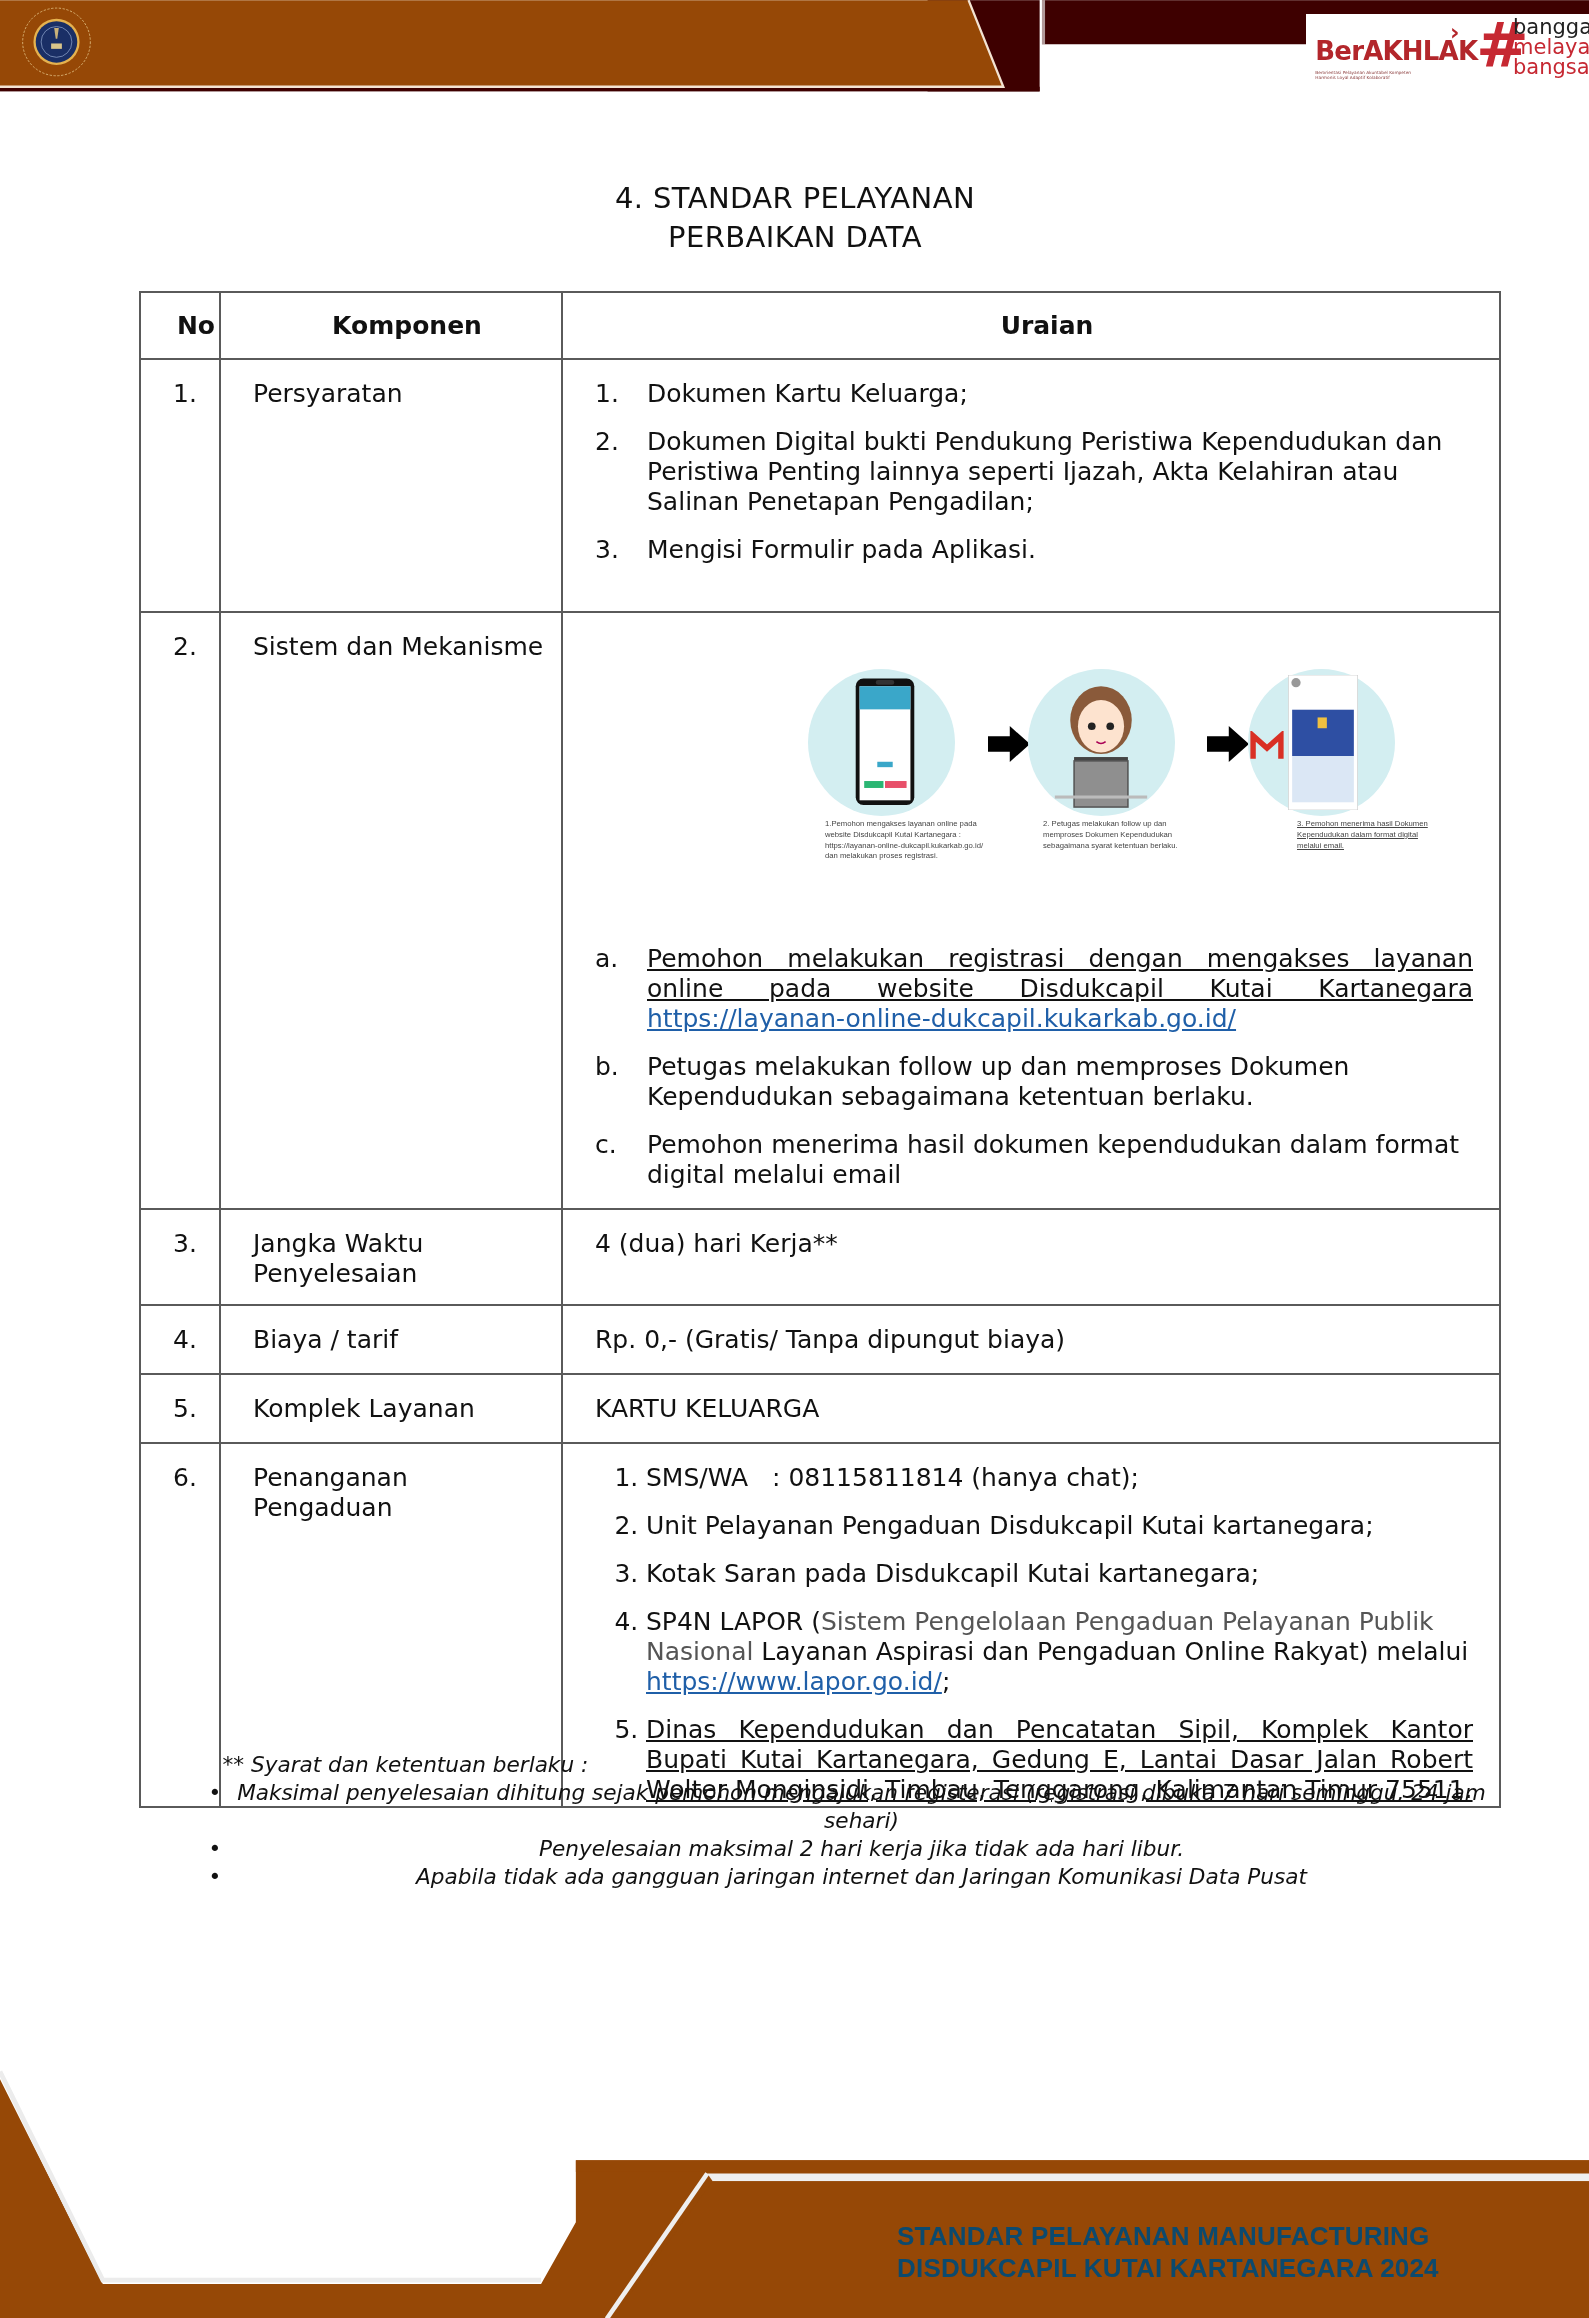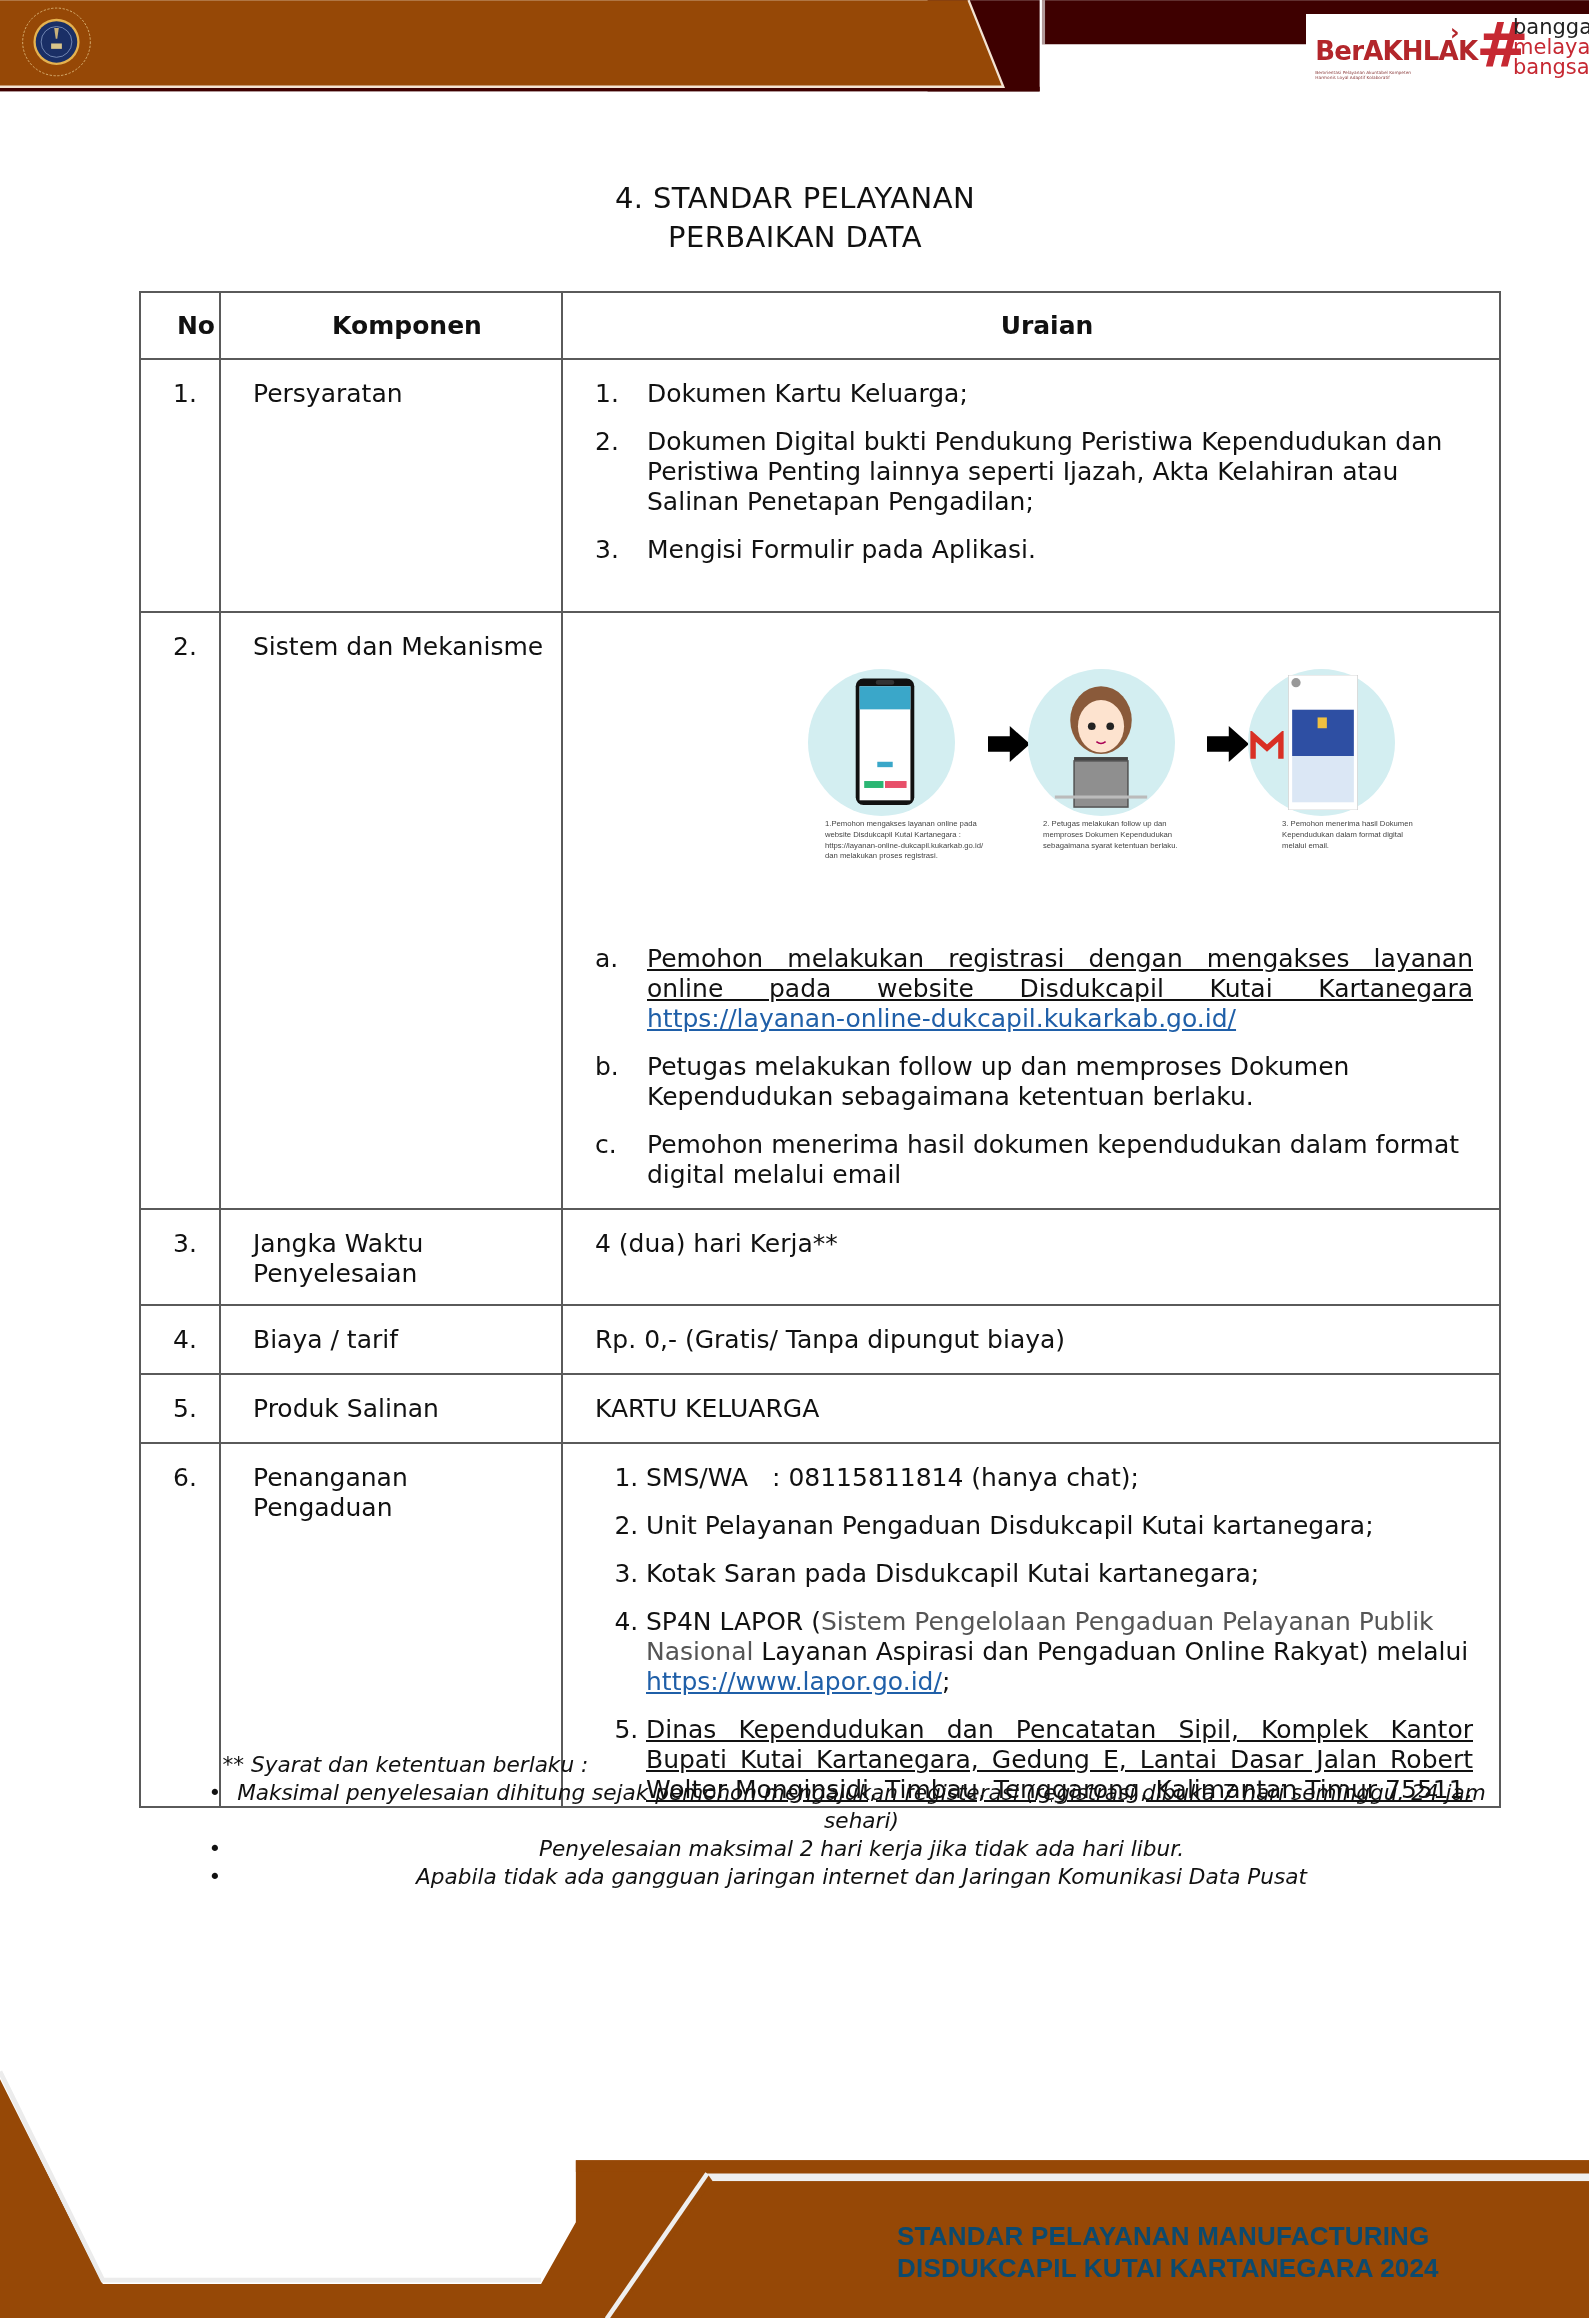--- a/index.html
+++ b/index.html
@@ -185,21 +185,21 @@
           <svg style="position:absolute;left:693px;top:14px;" width="70" height="135" viewBox="0 0 90 175">
             <rect x="0" y="0" width="90" height="175" fill="#fff" stroke="#ccc"></rect>
             <circle cx="10" cy="10" r="6" fill="#999"></circle>
             <rect x="5" y="45" width="80" height="60" fill="#2e4fa3"></rect>
             <rect x="38" y="55" width="12" height="14" fill="#f0c040"></rect>
             <rect x="5" y="105" width="80" height="60" fill="#dbe7f5"></rect>
           </svg>
 
           <div class="cap" style="left:230px;width:170px;">1.Pemohon mengakses layanan online pada website Disdukcapil Kutai Kartanegara : https://layanan-online-dukcapil.kukarkab.go.id/ dan melakukan proses registrasi.</div>
           <div class="cap" style="left:448px;width:155px;">2. Petugas melakukan follow up dan memproses Dokumen Kependudukan sebagaimana syarat ketentuan berlaku.</div>
-          <div class="cap" style="left:687px;width:131px;">3. Pemohon menerima hasil Dokumen Kependudukan dalam format digital melalui email.</div>
+          <div class="cap" style="left:702px;width:131px;text-decoration:underline;">3. Pemohon menerima hasil Dokumen Kependudukan dalam format digital melalui email.</div>
         </div>
 
         <ol class="ur">
           <li>
               <span class="n">a.</span>
               <span class="t just"><span>Pemohon melakukan registrasi dengan mengakses layanan online pada website Disdukcapil Kutai Kartanegara </span><a class="lnk" href="#">https://layanan-online-dukcapil.kukarkab.go.id/</a></span>
             </li>
           <li>
               <span class="n">b.</span>
               <span class="t">Petugas melakukan follow up dan memproses Dokumen Kependudukan sebagaimana ketentuan berlaku.</span>
@@ -219,21 +219,21 @@
     </tr>
 
     <tr style="height:66px;">
       <td class="c-no">4.</td>
       <td class="c-komp">Biaya / tarif</td>
       <td class="c-ur">Rp. 0,- (Gratis/ Tanpa dipungut biaya)</td>
     </tr>
 
     <tr style="height:66px;">
       <td class="c-no">5.</td>
-      <td class="c-komp">Produk Salinan</td>
+      <td class="c-komp">Komplek Layanan</td>
       <td class="c-ur">KARTU KELUARGA</td>
     </tr>
 
     <tr style="height:360px;">
       <td class="c-no">6.</td>
       <td class="c-komp">Penanganan Pengaduan</td>
       <td class="c-ur" style="padding-bottom:1.5px;">
         <ol class="ur ur2">
           <li>
               <span class="n">1.</span>

